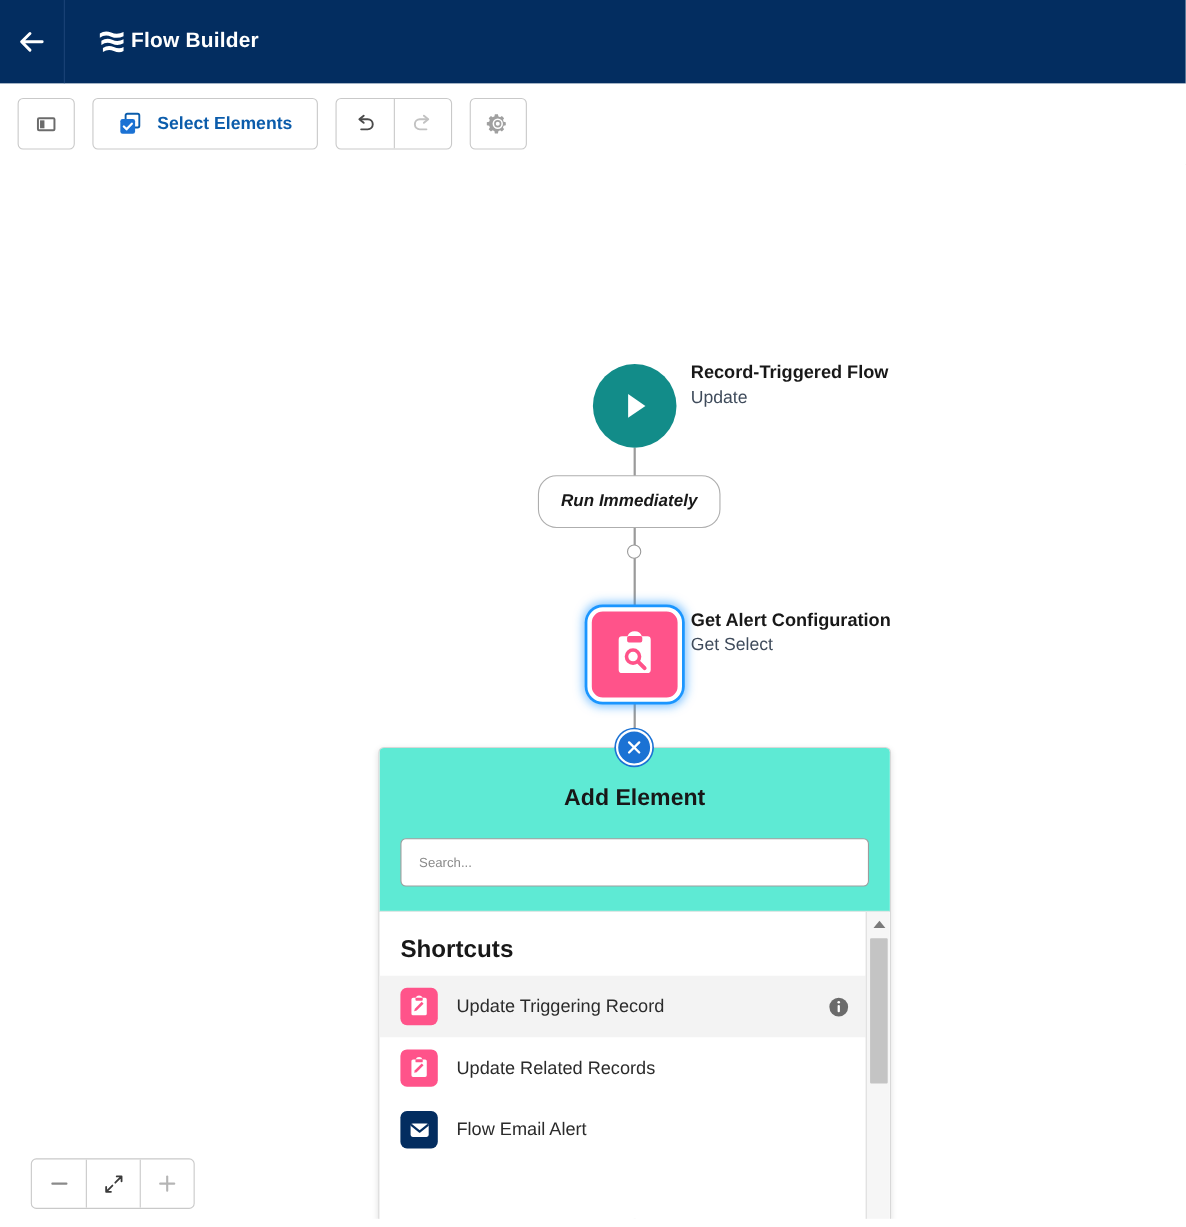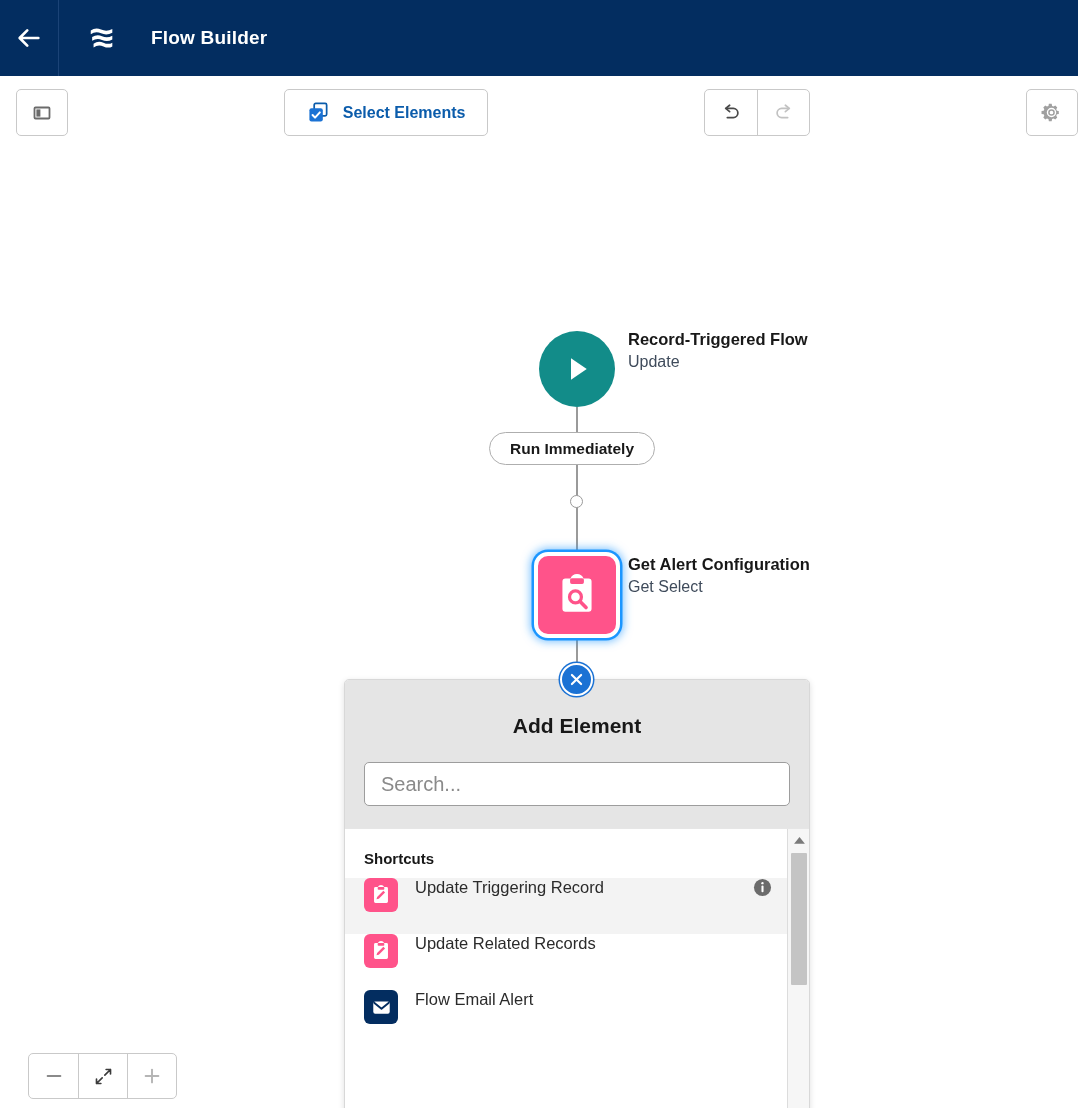--- a/index.html
+++ b/index.html
@@ -15,29 +15,29 @@
   
   .app-header {
     position: absolute; top: 0; left: 0; width: 1078px; height: 76px;
     background: #032D60; display: flex; align-items: center;
   }
   .back-zone {
     width: 59px; height: 76px; display: flex; align-items: center; justify-content: center;
     border-right: 1px solid #1b4377; cursor: pointer;
   }
   .back-arrow { width: 28px; height: 28px; display:block; }
-  .header-brand { display: flex; align-items: center; padding-left: 28px; gap: 34px; }
+  .header-brand { display: flex; align-items: center; padding-left: 28px; gap: 2px; }
   .brand-logo { width: 30px; height: 30px; display:block; }
   .brand-title { color: #ffffff; font-size: 19px; font-weight: bold; letter-spacing: .2px; }
 
   
   .toolbar {
     position: absolute; top: 76px; left: 0; width: 1078px; height: 74px;
     background: #ffffff; border-bottom: 1px solid #e5e5e5;
-    display: flex; align-items: center; padding-left: 16px; gap: 16px; justify-content: space-between;
+    display: flex; align-items: center; padding-left: 16px; gap: 16px;
   }
   .tb-btn {
     height: 47px; background: #fff; border: 1px solid #c9c9c9; border-radius: 5px;
     display: flex; align-items: center; justify-content: center; cursor: pointer;
   }
   .tb-square { width: 52px; }
   .tb-select { padding: 0 22px; gap: 13px; }
   .tb-select .tb-label { color: #0b5cab; font-size: 16px; font-weight: 600; }
   .tb-group { height: 47px; display: flex; border: 1px solid #c9c9c9; border-radius: 5px; overflow: hidden; background:#fff; }
   .tb-group > div { width: 52px; display:flex; align-items:center; justify-content:center; cursor:pointer; }
@@ -53,23 +53,23 @@
   .start-circle {
     position: absolute; left: 539px; top: 188px; width: 76px; height: 76px;
     border-radius: 50%; background: #128C89; display:flex; align-items:center; justify-content:center;
     cursor: pointer;
   }
   .node-label { position: absolute; }
   .node-title { font-size: 16.5px; font-weight: bold; color: #181818; white-space: nowrap; line-height: 1.25; }
   .node-sub { font-size: 16px; color: #3f4b5b; white-space: nowrap; line-height: 1.45; }
 
   .pill {
-    position: absolute; left: 489px; top: 289px; height: 33px; padding: 0 20px;
+    position: absolute; left: 489px; top: 289px; height: 48px; padding: 0 20px;
     border: 1.5px solid #aeaeae; border-radius: 17px; background: #fff;
-    display: flex; align-items: center; justify-content: center; cursor: pointer;
+    display: flex; align-items: center; justify-content: center; cursor: pointer; font-style: italic;
   }
   .pill span { font-size: 15.5px; font-weight: bold; color: #181818; white-space: nowrap; }
 
   .small-circle {
     position:absolute; left: 570px; top: 352px; width: 13px; height: 13px;
     border-radius: 50%; background: #fff; border: 1.5px solid #9a9a9a;
   }
 
   
   .gr-node {
@@ -86,35 +86,35 @@
     display: flex; align-items: center; justify-content: center; cursor: pointer; z-index: 5;
   }
 
   
   .panel {
     position: absolute; left: 344px; top: 536px; width: 466px; height: 558px;
     background: #ffffff; border: 1px solid #d8d8d8; border-radius: 5px;
     box-shadow: 0 2px 6px rgba(0,0,0,.13); overflow: hidden; z-index: 4;
     display: flex; flex-direction: column;
   }
-  .panel-head { background: #e5e5e5; padding: 34px 0 0 0; border-bottom: 1px solid #e6e6e6; }
+  .panel-head { background: #5eead4; padding: 34px 0 0 0; border-bottom: 1px solid #e6e6e6; }
   .panel-title { text-align: center; font-size: 21px; font-weight: bold; color: #181818; }
   .search-wrap { padding: 24px 19px 22px 19px; }
   .search-input {
     width: 100%; height: 44px; border: 1px solid #9d9d9d; border-radius: 5px;
-    padding: 0 16px; font-size: 20px; color: #181818; font-family: "Liberation Sans", sans-serif;
+    padding: 0 16px; font-size: 12px; color: #181818; font-family: "Liberation Sans", sans-serif;
     background: #fff; outline: none;
   }
   .search-input::placeholder { color: #8a8a8a; }
 
   .panel-body { position: relative; flex: 1; background: #fff; overflow: hidden; }
   .list { position: absolute; left: 0; top: 0; right: 22px; bottom: 0; }
-  .group-head { font-size: 15px; font-weight: bold; color: #181818; padding: 21px 0 11px 19px; }
+  .group-head { font-size: 22px; font-weight: bold; color: #181818; padding: 21px 0 11px 19px; }
   .row {
-    display: flex; align-items: flex-start; height: 56px; padding: 0 15px 0 19px; cursor: pointer;
+    display: flex; align-items: center; height: 56px; padding: 0 15px 0 19px; cursor: pointer;
     position: relative;
   }
   .row.hovered { background: #f3f3f3; }
   .row-icon { width: 34px; height: 34px; border-radius: 6px; display:flex; align-items:center; justify-content:center; flex: 0 0 auto; }
   .ic-pink { background: #FF538A; }
   .ic-navy { background: #032D60; }
   .row-label { font-size: 16.5px; color: #2b2b2b; margin-left: 17px; white-space: nowrap; }
   .info-icon { margin-left: auto; width: 19px; height: 19px; }
 
   

